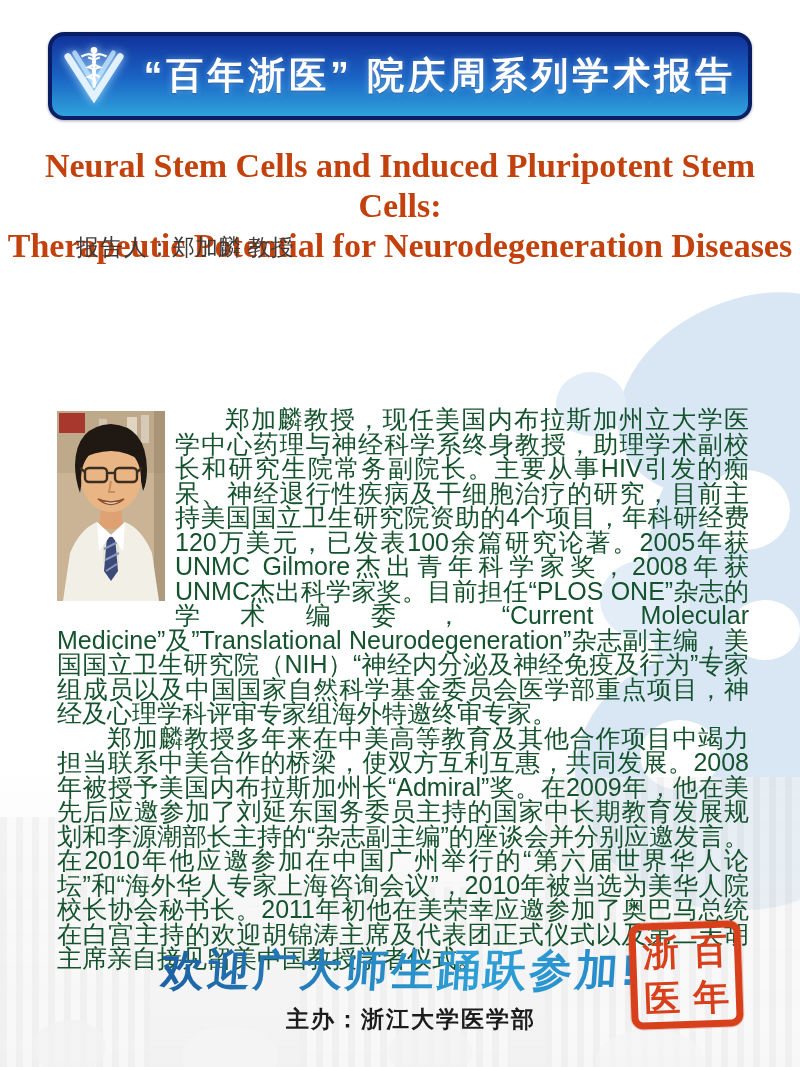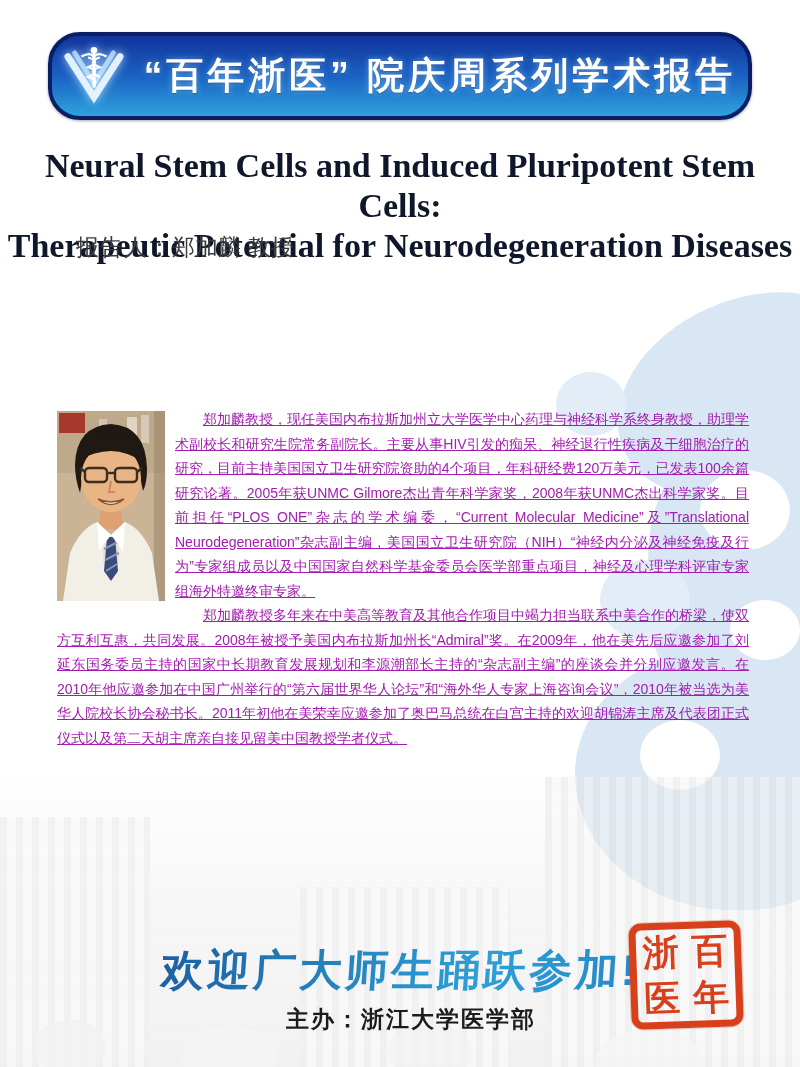--- a/index.html
+++ b/index.html
@@ -29,44 +29,44 @@
   .bd3{left:545px;bottom:0;width:255px;height:290px;opacity:.9;}
   .trees{position:absolute;left:0;bottom:0;width:800px;height:110px;opacity:.8;
     background:
       radial-gradient(60px 45px at 70px 90px,#e9e9e9 60%,transparent 61%),
       radial-gradient(80px 50px at 230px 100px,#ececec 60%,transparent 61%),
       radial-gradient(70px 45px at 430px 95px,#e9e9e9 60%,transparent 61%),
       radial-gradient(90px 55px at 650px 105px,#ececec 60%,transparent 61%);}
   
   .banner{
     position:absolute;left:48px;top:32px;width:704px;height:88px;box-sizing:border-box;
-    border-radius:32px;border:4px solid #0a1e66;
+    border-radius:16px;border:4px solid #0a1e66;
     background:linear-gradient(180deg,#12339c 0%,#1a64c4 52%,#2fa3dc 100%);
     display:flex;align-items:center;justify-content:center;gap:14px;
     box-shadow:0 1px 3px rgba(0,0,40,.35);
   }
   .banner .logo{flex:0 0 auto;margin-left:-6px;filter:drop-shadow(0 0 5px rgba(185,230,255,.95));}
   .banner .btitle{
     color:#ffffff;font-size:37px;font-weight:900;letter-spacing:4px;white-space:nowrap;
     text-shadow:0 0 6px rgba(160,220,255,.55),0 1px 2px rgba(0,0,60,.4);
   }
   
   .title-en{
     position:absolute;left:0;top:146px;width:100%;text-align:center;
     font-family:"Liberation Serif","DejaVu Serif",serif;font-weight:bold;
-    font-size:34px;line-height:40px;color:#0f172a;letter-spacing:0px;
+    font-size:34px;line-height:40px;color:#c2410c;letter-spacing:0px;
   }
   
   .info{position:absolute;left:76px;top:233px;display:flex;flex-direction:column;gap:14px;
     font-size:23px;line-height:29px;color:#3b3b3b;}
   .info .row{white-space:nowrap;}
   .info .lbl{letter-spacing:1px;}
   
-  .bio{position:absolute;left:57px;top:407px;width:692px;color:#a21caf;
-    font-size:14px;line-height:24.5px;text-align:justify;text-decoration:underline;}
+  .bio{position:absolute;left:57px;top:407px;width:692px;color:#14532d;
+    font-size:25px;line-height:24.5px;text-align:justify;}
   .bio p{margin:0;text-indent:2em;}
   .photo{float:left;width:108px;height:190px;margin:4px 10px 4px 0;}
   
   .welcome{
     position:absolute;left:0;top:942px;width:100%;text-align:center;
     font-size:43px;font-weight:900;letter-spacing:3px;transform:skewX(-4deg);
     background:linear-gradient(100deg,#15488f 5%,#2e9fd6 60%,#1d6fb8 100%);
     -webkit-background-clip:text;background-clip:text;color:transparent;
   }
   .organizer{

